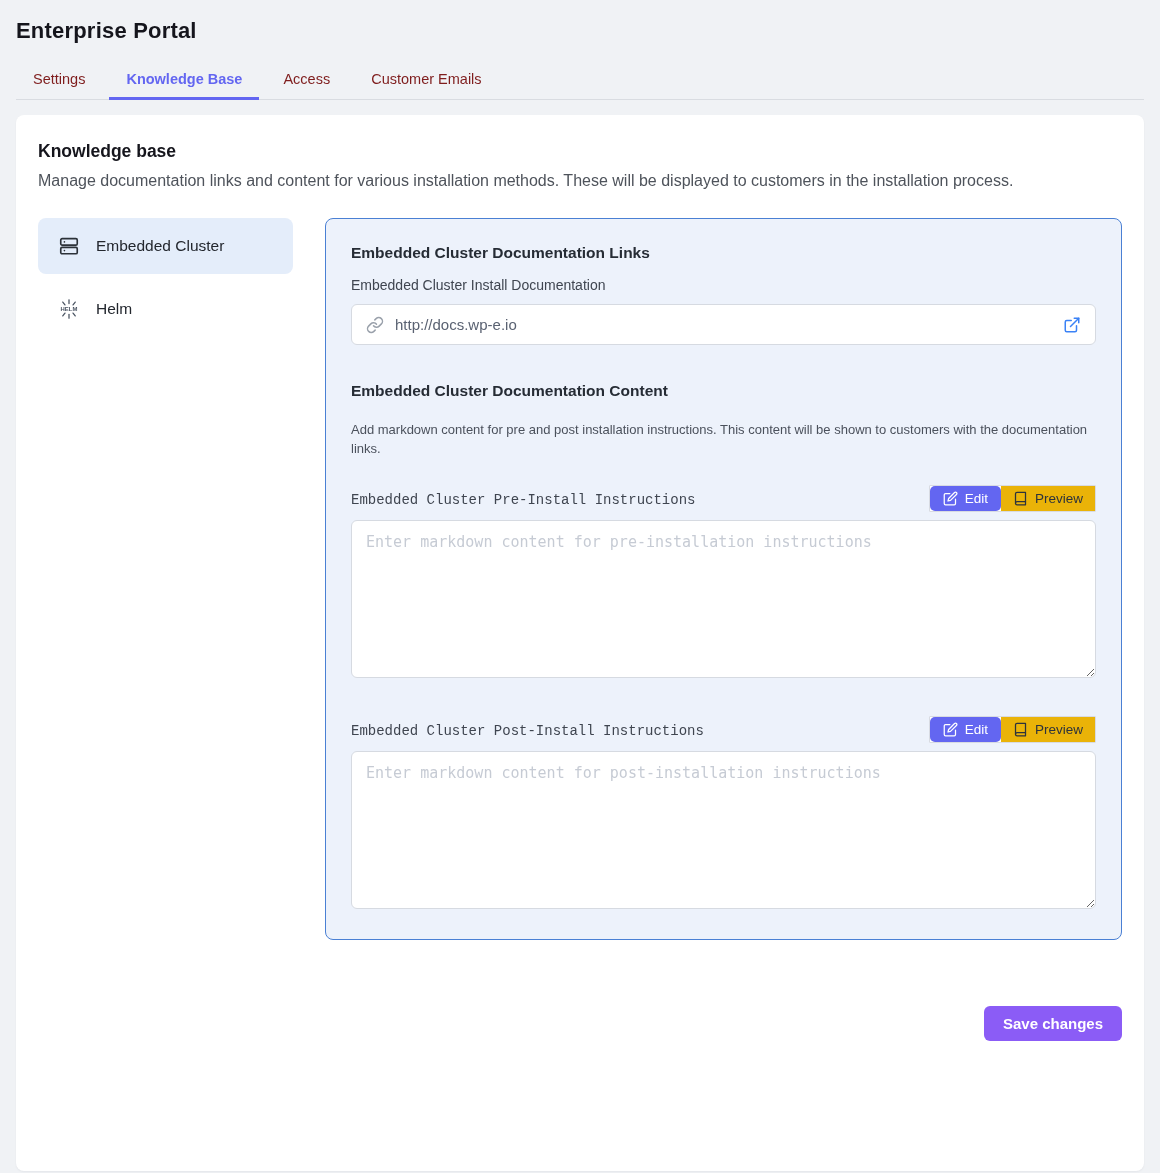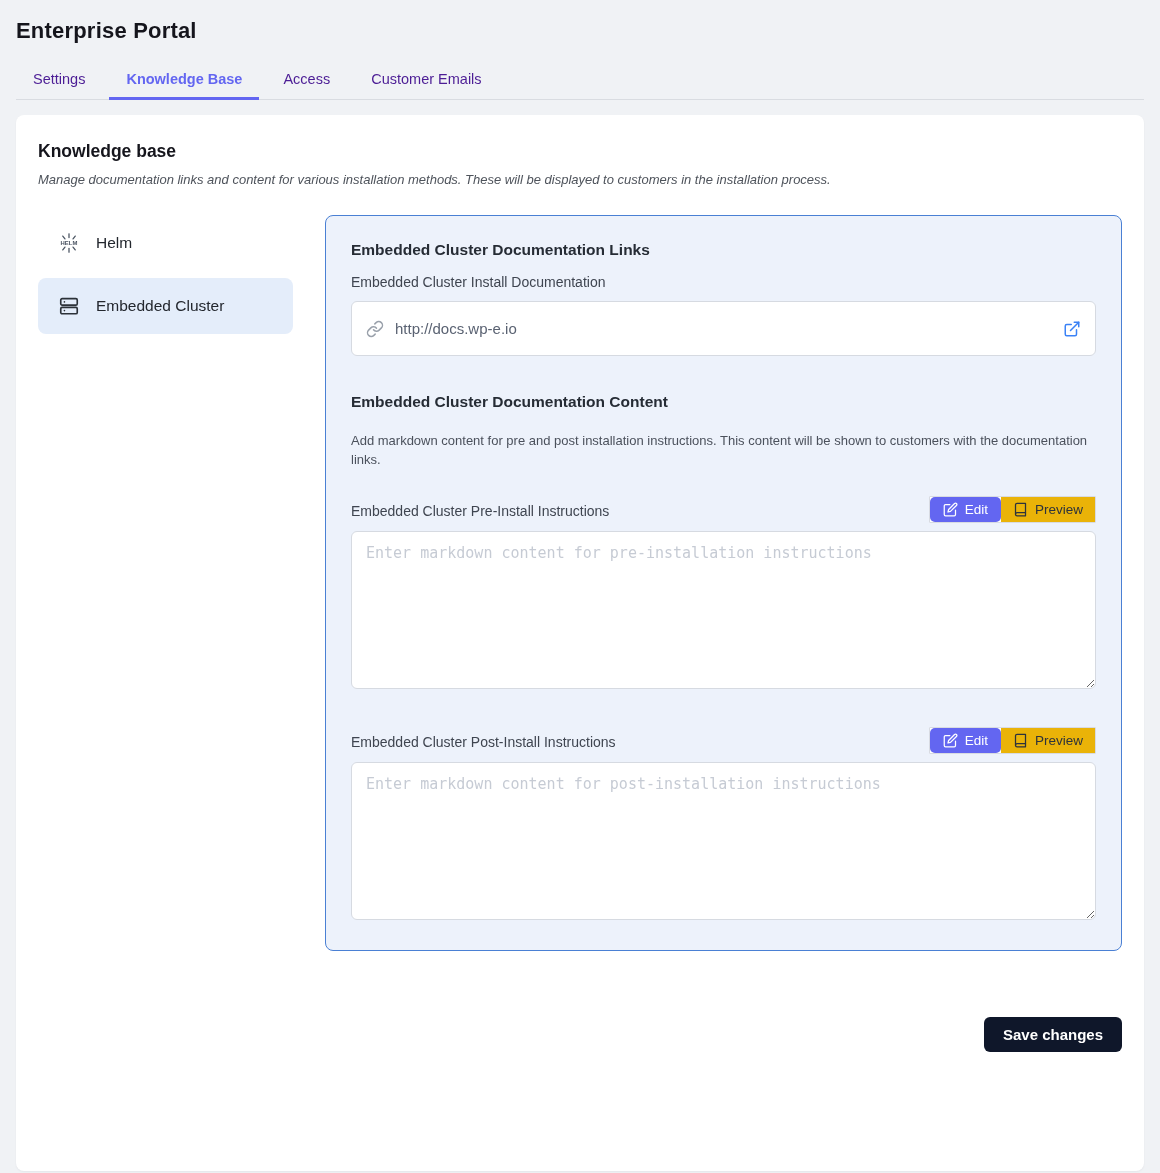--- a/index.html
+++ b/index.html
@@ -8,77 +8,77 @@
     background:#f0f2f5;
     font-family:"Liberation Sans", sans-serif;
     color:#17171f;
     position:relative;
   }
   
   .app-header { padding:18px 16px 0 16px; }
   .app-title { font-size:22px; font-weight:700; color:#15151c; letter-spacing:.2px; }
   .tabbar { display:flex; margin:16px 16px 0 16px; border-bottom:1px solid #d9dce1; }
   .tab {
-    padding:11px 17px 10px 17px; font-size:14.5px; color:#4c1d95;
+    padding:11px 17px 10px 17px; font-size:14.5px; color:#7f1d1d;
     cursor:pointer; border-bottom:3px solid transparent; margin-bottom:-1px; margin-right:7px;
     white-space:nowrap;
   }
   .tab.active { color:#6366f1; font-weight:700; border-bottom-color:#6366f1; }
   
   .card {
     margin:15px 16px 0 16px; background:#ffffff; border-radius:8px;
     padding:26px 22px 0 22px; height:1056px; box-shadow:0 1px 2px rgba(16,24,40,.05);
   }
   .page-title { font-size:17.5px; font-weight:700; color:#15151c; }
-  .page-desc { font-size:13px; color:#4e535b; margin-top:10px;font-style:italic; }
+  .page-desc { font-size:16px; color:#4e535b; margin-top:10px; }
   
   .content-row { display:flex; align-items:flex-start; margin-top:28px; }
   .sidebar { width:255px; margin-right:32px; flex-shrink:0; }
   .side-item {
     display:flex; align-items:center; height:56px; border-radius:8px;
     padding-left:20px; font-size:15.5px; color:#23272e; cursor:pointer; margin-bottom:7px;
   }
   .side-item.selected { background:#e4edfa; }
   .side-icon { width:22px; height:22px; margin-right:16px; display:flex; align-items:center; justify-content:center; }
   .side-icon svg { width:22px; height:22px; }
   
   .panel {
     flex:1; background:#edf2fb; border:1px solid #4a80d4; border-radius:8px;
     padding:25px 25px 30px 25px;
   }
   .panel-heading { font-size:15.5px; font-weight:700; color:#262c35; }
   .field-label { font-size:14px; color:#3f4550; margin-top:15px; }
   .url-input {
-    margin-top:11px; height:55px; background:#fff; border:1px solid #d6dae1; border-radius:6px;
+    margin-top:11px; height:41px; background:#fff; border:1px solid #d6dae1; border-radius:6px;
     display:flex; align-items:center; padding:0 14px; cursor:text;
   }
   .url-input .icon18 { width:18px; height:18px; flex-shrink:0; }
   .url-text { font-size:15px; color:#5a6272; margin-left:11px; flex:1; }
   .content-heading { margin-top:37px; }
   .content-desc { font-size:13px; color:#4b515c; margin-top:21px; line-height:1.45; max-width:760px; }
   .editor-head { display:flex; justify-content:space-between; align-items:flex-end; margin-top:26px; }
-  .editor-head .field-label { margin-top:4px; align-self:center; }
+  .editor-head .field-label { margin-top:4px; align-self:center;font-family:Liberation Mono, monospace; }
   .toggle-group {
     display:flex; background:#fff; border:1px solid #d8dbe2; border-radius:1px; overflow:hidden;
     height:27px; align-items:stretch;
   }
   .seg { display:flex; align-items:center; gap:7px; padding:0 12px; font-size:13.5px; color:#2d333c; cursor:pointer; background:#eab308; border:none; font-family:inherit; }
   .seg svg { width:15px; height:15px; }
   .seg.seg-edit { background:#6366f1; color:#fff; border-radius:5px; padding:0 13px; }
   .md-textarea {
     margin-top:8px; width:100%; height:158px; background:#fff;
     border:1px solid #d6dae1; border-radius:6px; padding:12px 14px;
     font-family:"DejaVu Sans Mono", monospace; font-size:15px; color:#333; resize:vertical; display:block;
   }
   .md-textarea::placeholder { color:#c6cbd4; opacity:1; }
   .post-block { margin-top:38px;align-items:flex-end; }
   
   .save-row { display:flex; justify-content:flex-end; margin-top:66px; }
   .save-btn {
-    background:#0f172a; color:#fff; font-size:15px; font-weight:700; font-family:inherit;
+    background:#8b5cf6; color:#fff; font-size:15px; font-weight:700; font-family:inherit;
     border:none; border-radius:6px; padding:9px 19px; cursor:pointer;
   }
 </style>
 </head>
 <body>
 
 <div class="app-header">
   <div class="app-title">Enterprise Portal</div>
 </div>
 
@@ -89,45 +89,45 @@
   <div class="tab">Customer Emails</div>
 </div>
 
 <div class="card">
   <div class="page-title">Knowledge base</div>
   <div class="page-desc">Manage documentation links and content for various installation methods. These will be displayed to customers in the installation process.</div>
 
   <div class="content-row">
 
     <div class="sidebar">
+      <div class="side-item selected">
+        <span class="side-icon">
+          <svg viewBox="0 0 24 24" fill="none" stroke="#2b3138" stroke-width="1.8" stroke-linecap="round" stroke-linejoin="round">
+            <rect x="3" y="4" width="18" height="7" rx="1.5"></rect>
+            <rect x="3" y="13.5" width="18" height="7" rx="1.5"></rect>
+            <line x1="7" y1="7.5" x2="7.01" y2="7.5"></line>
+            <line x1="7" y1="17" x2="7.01" y2="17"></line>
+          </svg>
+        </span>
+        <span>Embedded Cluster</span>
+      </div>
       <div class="side-item">
         <span class="side-icon">
           <svg viewBox="0 0 24 24" fill="none" stroke="#4b5563" stroke-width="1.4" stroke-linecap="round">
             <path d="M12 2v4"></path>
               <path d="M5.2 4.5l2.4 3"></path>
               <path d="M18.8 4.5l-2.4 3"></path>
             <path d="M12 22v-4"></path>
               <path d="M5.2 19.5l2.4-3"></path>
               <path d="M18.8 19.5l-2.4-3"></path>
             <text x="12" y="14.3" font-size="6.5" font-weight="bold" text-anchor="middle" fill="#4b5563" stroke="none" font-family="Liberation Sans, sans-serif">HELM</text>
           </svg>
         </span>
         <span>Helm</span>
       </div>
-      <div class="side-item selected">
-        <span class="side-icon">
-          <svg viewBox="0 0 24 24" fill="none" stroke="#2b3138" stroke-width="1.8" stroke-linecap="round" stroke-linejoin="round">
-            <rect x="3" y="4" width="18" height="7" rx="1.5"></rect>
-            <rect x="3" y="13.5" width="18" height="7" rx="1.5"></rect>
-            <line x1="7" y1="7.5" x2="7.01" y2="7.5"></line>
-            <line x1="7" y1="17" x2="7.01" y2="17"></line>
-          </svg>
-        </span>
-        <span>Embedded Cluster</span>
-      </div>
     </div>
 
     <div class="panel">
 
       <div class="panel-heading">Embedded Cluster Documentation Links</div>
 
       <div class="field-label">Embedded Cluster Install Documentation</div>
 
       <div class="url-input">
         <span class="icon18">

